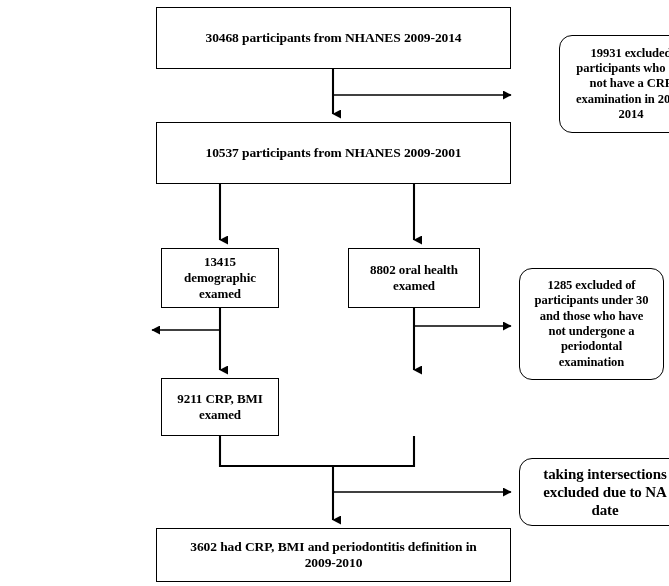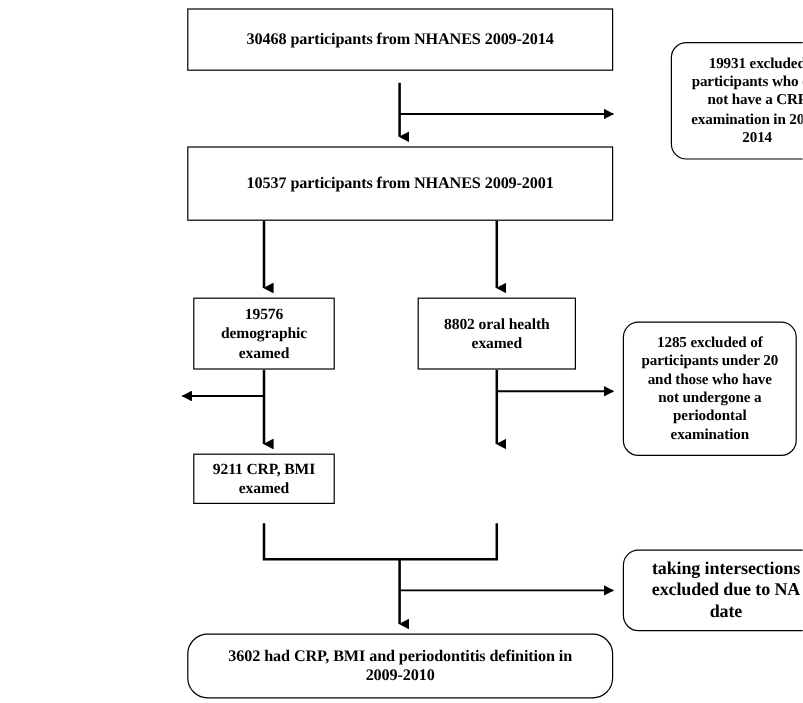--- a/index.html
+++ b/index.html
@@ -42,27 +42,27 @@
   }
   .node .txt {
     display: block;
     padding: 0 4px;
     white-space: pre-line;
   }
   .rounded {
     border-radius: 13px;
   }
   
-  #node-top        { left: 156px; top: 7px;   width: 355px; height: 52px;  font-size: 13.5px; }
+  #node-top        { left: 156px; top: 7px;   width: 355px; height: 62px;  font-size: 13.5px; }
   #node-second     { left: 156px; top: 122px; width: 355px; height: 62px;  font-size: 13.5px; }
   #node-demo       { left: 161px; top: 248px; width: 118px; height: 60px;  font-size: 13px; }
   #node-oral       { left: 348px; top: 248px; width: 132px; height: 60px;  font-size: 13px; }
-  #node-crpbmi     { left: 161px; top: 378px; width: 118px; height: 42px;  font-size: 13px; align-items: center; }
+  #node-crpbmi     { left: 161px; top: 378px; width: 118px; height: 58px;  font-size: 13px; align-items: center; }
   #node-perio      { left: 348px; top: 378px; width: 132px; height: 58px;  font-size: 13px; }
-  #node-final      { left: 156px; top: 528px; width: 355px; height: 54px;  font-size: 13.5px; border-radius: 17px; }
+  #node-final      { left: 156px; top: 528px; width: 355px; height: 54px;  font-size: 13.5px; }
   
   #node-excl-crp2011 { left: 519px; top: 35px;  width: 144px; height: 98px; font-size: 12.6px; margin-left: 40px; }
   #node-excl-left    { left: 6px;   top: 278px; width: 138px; height: 96px; font-size: 12.6px; }
   #node-excl-right   { left: 519px; top: 268px; width: 145px; height: 112px; font-size: 12.6px; }
   #node-excl-na      { left: 519px; top: 458px; width: 172px; height: 68px; font-size: 15px; }
 </style>
 </head>
 <body>
 
 <div id="flowchart">
@@ -106,21 +106,21 @@
 
   <div class="node" id="node-top">
     <span class="txt">30468  participants from NHANES 2009-2014</span>
   </div>
 
   <div class="node" id="node-second">
     <span class="txt">10537 participants from NHANES 2009-2001</span>
   </div>
 
   <div class="node" id="node-demo">
-    <span class="txt">19576
+    <span class="txt">13415
 demographic
 examed</span>
   </div>
 
   <div class="node" id="node-oral">
     <span class="txt">8802 oral health
 examed</span>
   </div>
 
   <div class="node" id="node-crpbmi">
@@ -138,21 +138,21 @@
     <span class="txt">19931 excluded
 participants who did
 not have a CRP
 examination in 2011-
 2014</span>
   </div>
 
 
   <div class="node rounded" id="node-excl-right">
     <span class="txt">1285 excluded of
-participants under 20
+participants under 30
 and those who have
 not undergone a
 periodontal
 examination</span>
   </div>
 
   <div class="node rounded" id="node-excl-na">
     <span class="txt">taking intersections
 excluded due to NA
 date</span>

